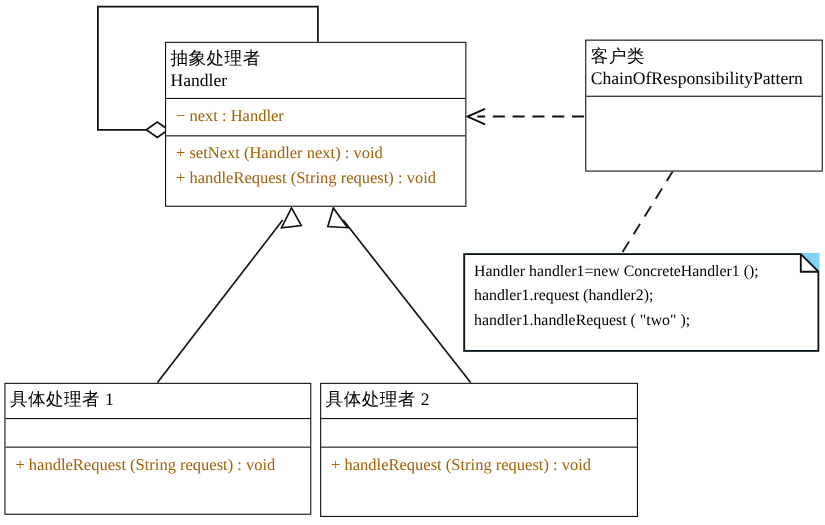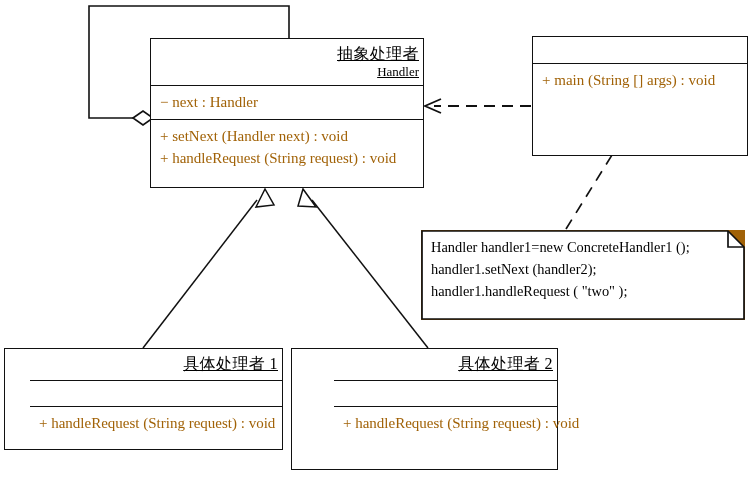--- a/index.html
+++ b/index.html
@@ -32,50 +32,49 @@
     z-index: 2;
   }
   .compartment {
     box-sizing: border-box;
     width: 100%;
   }
   .compartment + .compartment {
     border-top: 1.6px solid #111111;
   }
   .cls-header {
-    text-align: right;
+    text-align: left;
     padding: 5px 4px 6px 4px;
     line-height: 1.22;
-    text-decoration: underline;
   }
   .cls-cn {
     font-size: 16px;
     letter-spacing: 0.4px;
     color: #000000;
   }
   .cls-en {
-    font-size: 13px;
+    font-size: 16px;
     color: #000000;
   }
   .cls-body {
     padding: 5px 8px 5px 9px;
   }
   .member {
     font-size: 15px;
     color: #a16207;
     line-height: 1.5;
     white-space: nowrap;
   }
   .empty-compartment {
     height: 26px;
   }
   .note-box {
     position: absolute;
     box-sizing: border-box;
-    background: #a16207;
+    background: #7dd3fc;
     z-index: 2;
   }
   .note-body {
     position: absolute;
     left: 0;
     top: 0;
     width: 100%;
     height: 100%;
     padding: 7px 10px 6px 10px;
     box-sizing: border-box;
@@ -133,49 +132,50 @@
     <div class="compartment cls-body">
       <div class="member">− next : Handler</div>
     </div>
     <div class="compartment cls-body">
       <div class="member">+ setNext (Handler next) : void</div>
       <div class="member">+ handleRequest (String request) : void</div>
     </div>
   </div>
 
   <div class="uml-class" style="left:532px; top:36px; width:216px; height:120px;">
+    <div class="compartment cls-header">
+      <div class="cls-cn">客户类</div>
+      <div class="cls-en">ChainOfResponsibilityPattern</div>
+    </div>
     <div class="compartment empty-compartment"></div>
-    <div class="compartment cls-body">
-      <div class="member">+ main (String [] args) : void</div>
-    </div>
   </div>
 
   <div class="note-box" style="left:421px; top:230px; width:324px; height:90px;">
     <svg class="note-svg" width="324" height="90" viewBox="0 0 324 90">
       <polygon points="1,1 307,1 323,17 323,89 1,89" fill="#ffffff" stroke="#111111" stroke-width="1.7" stroke-linejoin="miter"></polygon>
       <polyline points="307,1 307,17 323,17" fill="none" stroke="#111111" stroke-width="1.7" stroke-linejoin="miter"></polyline>
     </svg>
     <div class="note-body">
       <div class="note-line">Handler handler1=new ConcreteHandler1 ();</div>
-      <div class="note-line">handler1.setNext (handler2);</div>
+      <div class="note-line">handler1.request (handler2);</div>
       <div class="note-line">handler1.handleRequest (  "two"  );</div>
     </div>
   </div>
 
-  <div class="uml-class" style="left:4px; top:348px; width:279px; height:102px;padding-left:25px;">
+  <div class="uml-class" style="left:4px; top:348px; width:279px; height:120px;">
     <div class="compartment cls-header">
       <div class="cls-cn">具体处理者 1</div>
     </div>
     <div class="compartment empty-compartment"></div>
     <div class="compartment cls-body">
       <div class="member">+ handleRequest (String request) : void</div>
     </div>
   </div>
 
-  <div class="uml-class" style="left:291px; top:348px; width:267px; height:122px;padding-left:42px;">
+  <div class="uml-class" style="left:291px; top:348px; width:289px; height:122px;">
     <div class="compartment cls-header">
       <div class="cls-cn">具体处理者 2</div>
     </div>
     <div class="compartment empty-compartment"></div>
     <div class="compartment cls-body">
       <div class="member">+ handleRequest (String request) : void</div>
     </div>
   </div>
 
 </div>

